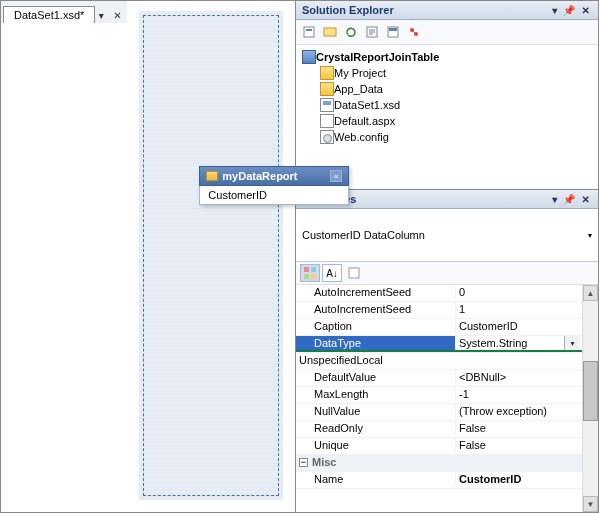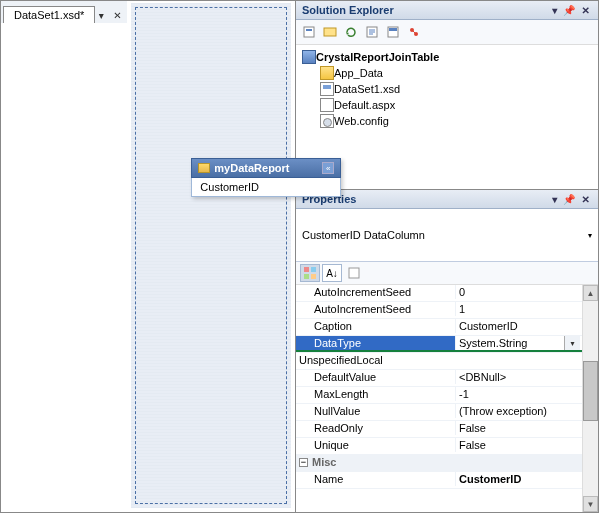--- a/index.html
+++ b/index.html
@@ -2,21 +2,21 @@
 <html><head>
 <meta charset="utf-8">
 <style>
 *{box-sizing:border-box;margin:0;padding:0;font-family:"Segoe UI",Tahoma,sans-serif;font-size:11px}
 body{background:#fff;width:599px;height:513px;overflow:hidden;display:flex;border:1px solid #888}
 .left-pane{width:295px;display:flex;flex-direction:row;border-right:1px solid #888}
 .tab-strip{height:22px;background:#eef2f7;display:flex;align-items:flex-end;position:relative}
 .tab{background:#fff;border:1px solid #888;border-bottom:none;padding:2px 10px 2px 10px;margin-left:2px;display:flex;align-items:center;gap:2px}
 .tab-actions{margin-left:auto;display:flex;gap:4px;align-items:center;padding:0 4px 2px 0}
 .tab-act{width:12px;height:12px;display:flex;align-items:center;justify-content:center;cursor:pointer;font-size:10px;color:#333}
-.designer{flex:1;background:repeating-linear-gradient(0deg,#e4eaf2 0 1px,#e8edf5 1px 3px);border:2px solid #fff;border-top:none;margin:2px;position:relative}
+.designer{flex:1;background:repeating-linear-gradient(0deg,#e4eaf2 0 1px,#e8edf5 1px 3px);border:2px solid #fff;border-top:none;margin:10px;position:relative}
 .designer-inner{position:absolute;inset:4px;border:1px dashed #4a6fa5}
 .table-widget{position:absolute;left:60px;top:155px;width:150px;box-shadow:2px 2px 4px rgba(0,0,0,.2);font-size:11px}
 .tw-head{background:linear-gradient(#6b8fc5,#4a6fa5);color:#fff;padding:3px 6px;display:flex;align-items:center;gap:4px;border:1px solid #3a5f95}
 .tw-icon{width:12px;height:10px;background:linear-gradient(#ffd966,#e6b84d);border:1px solid #b7952a}
 .tw-arrow{margin-left:auto;border:1px solid #aac;width:12px;height:12px;display:flex;align-items:center;justify-content:center;background:#7a9fd5;font-size:8px}
 .tw-row{background:#fff;border:1px solid #9fb8d8;border-top:none;padding:3px 8px}
 .right-col{flex:1;display:flex;flex-direction:column;background:#eef2f7}
 .panel-header{background:linear-gradient(#e8edf5,#d0dae8);border-bottom:1px solid #9fb0c8;padding:3px 6px;display:flex;align-items:center;gap:4px;font-weight:bold;color:#1a3c70}
 .panel-header .ctrl{margin-left:auto;display:flex;gap:2px}
 .ctrl span{cursor:pointer;color:#335;padding:0 2px;font-size:10px}
@@ -133,20 +133,24 @@
         </div>
     </div>
     <div class="tree">
       <div class="tree-row">
         <span class="tree-ico ico-vb"></span>
         <span class="bold-name">CrystalReportJoinTable</span>
       </div>
       <div id="tree-items">
           <div class="tree-row tree-indent">
             <span class="tree-ico ico-folder"></span>
+            <span>My Project</span>
+          </div>
+          <div class="tree-row tree-indent">
+            <span class="tree-ico ico-folder"></span>
             <span>App_Data</span>
           </div>
           <div class="tree-row tree-indent">
             <span class="tree-ico ico-xsd"></span>
             <span>DataSet1.xsd</span>
           </div>
           <div class="tree-row tree-indent">
             <span class="tree-ico ico-aspx"></span>
             <span>Default.aspx</span>
           </div>

